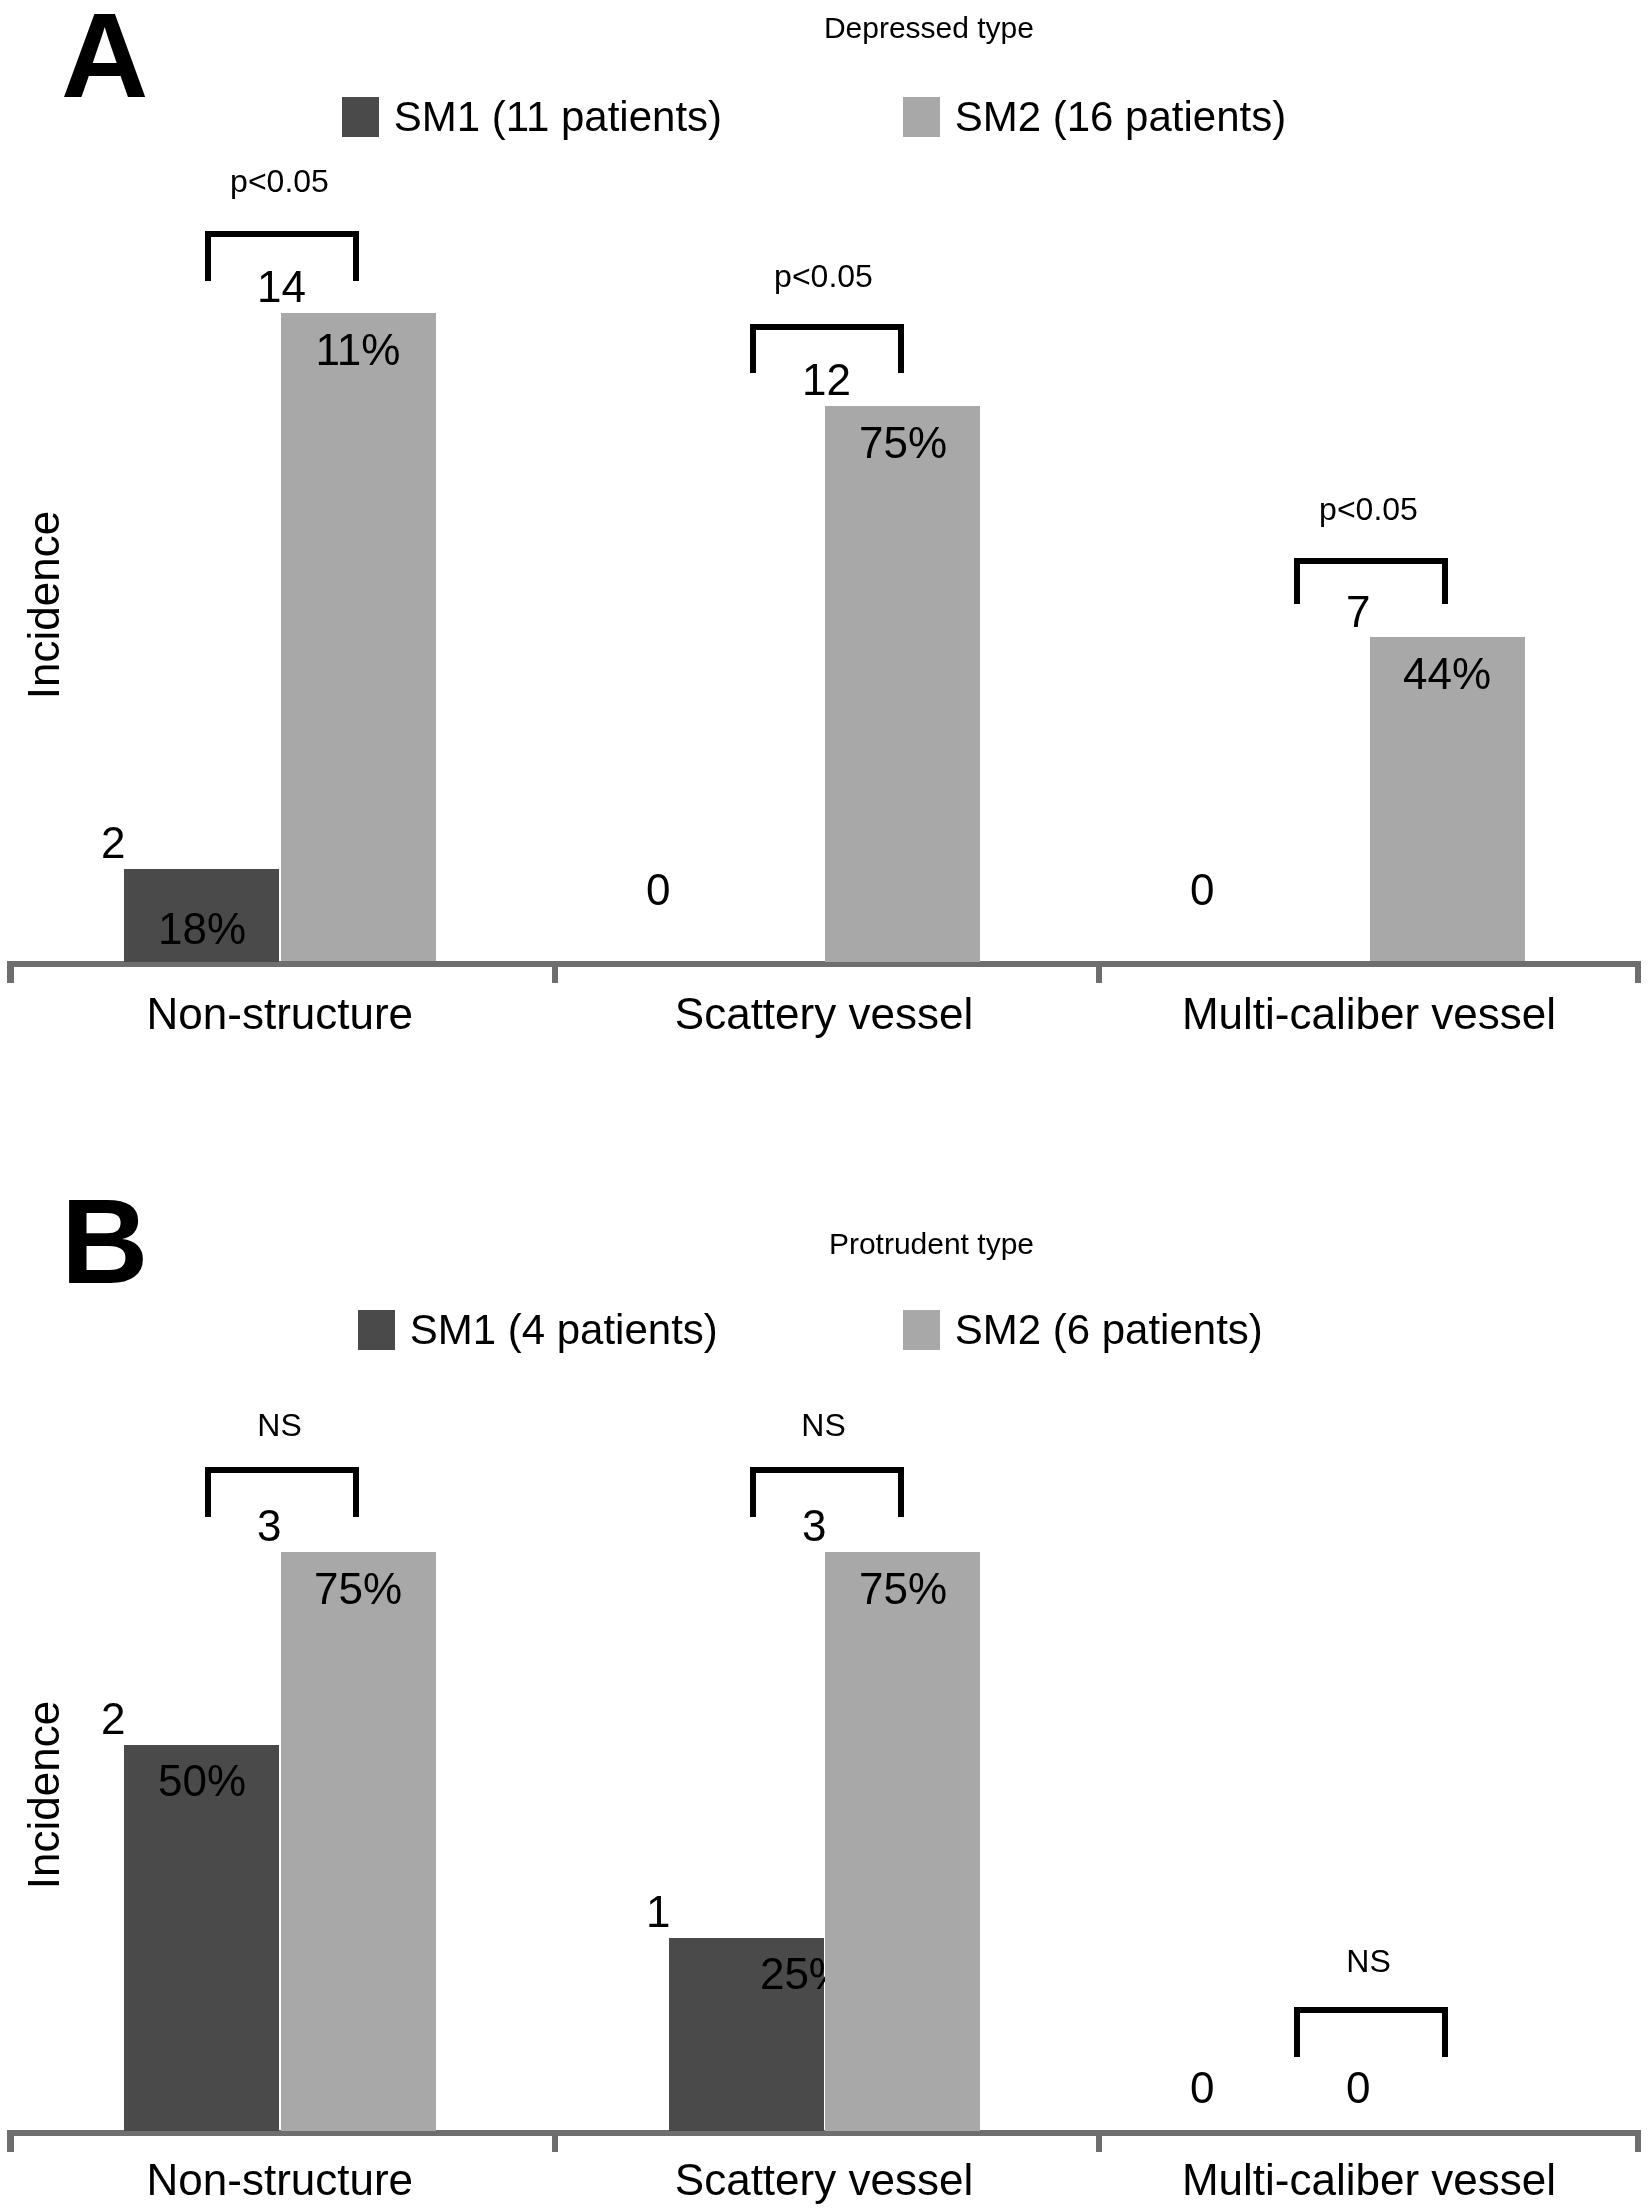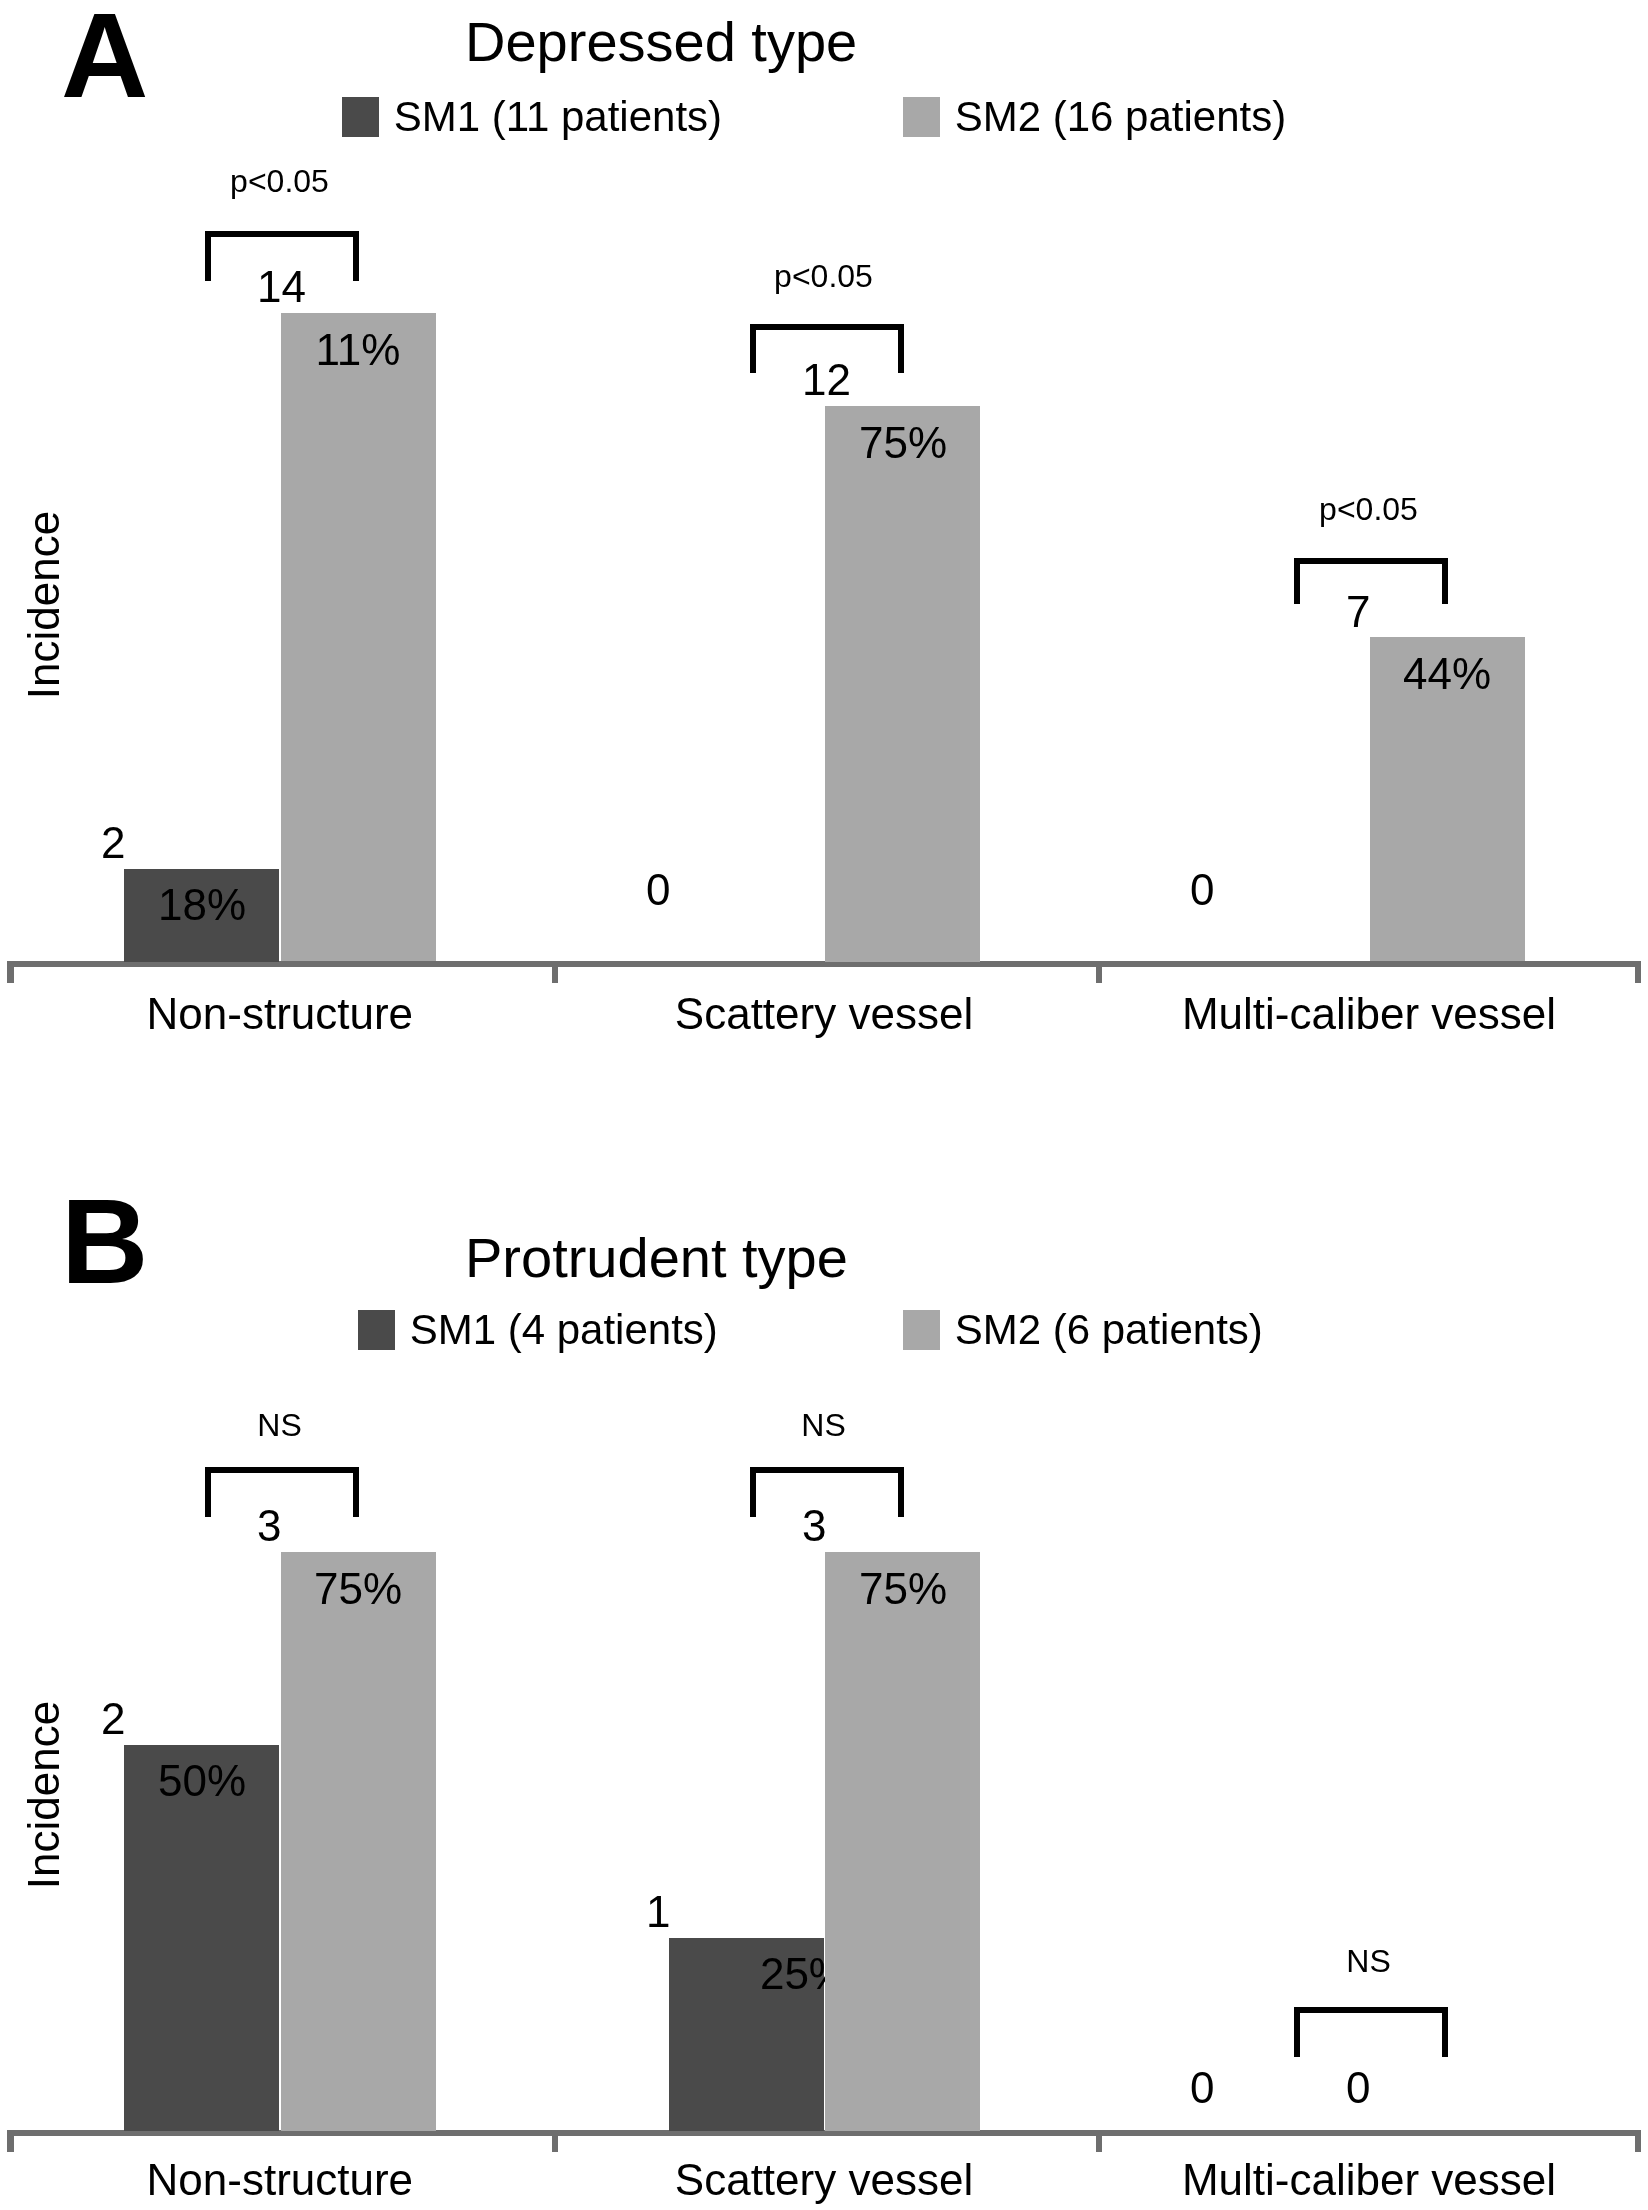--- a/index.html
+++ b/index.html
@@ -14,22 +14,22 @@
   }
   .abs { position: absolute; }
   .panel-letter {
     font-size: 121px;
     font-weight: bold;
     line-height: 1;
     letter-spacing: -1.8px;
   }
   .panel-title {
     width: 569px;
-    text-align: left;
-    font-size: 56px;
+    text-align: right;
+    font-size: 30px;
     line-height: 1.1;
   }
   .legend-item { display: flex; align-items: center; }
   .legend-swatch {
     width: 37px; height: 40px;
     margin-right: 14.7px;
     flex: 0 0 auto;
   }
   .legend-label { font-size: 42px; line-height: 40px; white-space: nowrap; }
   .ylabel {
@@ -105,21 +105,21 @@
         <div class="axis-line abs" style="left: 7.3px; top: 961px; width: 1634px;"></div>
         <div class="axis-tick abs" style="left: 7.3px; top: 961px;"></div>
         <div class="axis-tick abs" style="left: 552px; top: 961px;"></div>
         <div class="axis-tick abs" style="left: 1096px; top: 961px;"></div>
         <div class="axis-tick abs" style="left: 1635px; top: 961px;"></div>
         <div class="cat-label" style="left: -14.2px; top: 990px;">Non-structure</div>
         <div class="sig-label" style="left: 142px; top: 165px;">p&lt;0.05</div>
         <div class="sig-bracket" style="left: 205px; top: 231px; width: 142px; height: 44px;"></div>
         <div class="bar" style="left: 124px; top: 869px; width: 155px; height: 93px; background: rgb(74, 74, 74);"></div>
         <div class="count-label" style="left: 101px; top: 821px;">2</div>
-        <div class="pct-label" style="left: 101px; top: 883px;">18%</div>
+        <div class="pct-label" style="left: 101px; top: 907px;">18%</div>
         <div class="bar" style="left: 281px; top: 313px; width: 155px; height: 648px; background: rgb(168, 168, 168);"></div>
         <div class="count-label" style="left: 257px; top: 265px;">14</div>
         <div class="pct-label" style="left: 257px; top: 328px;">11%</div>
         <div class="cat-label" style="left: 530px; top: 990px;">Scattery vessel</div>
         <div class="sig-label" style="left: 686px; top: 260px;">p&lt;0.05</div>
         <div class="sig-bracket" style="left: 750px; top: 324px; width: 142px; height: 43px;"></div>
         <div class="zero-label" style="left: 646px; top: 868px;">0</div>
         <div class="bar" style="left: 825px; top: 406px; width: 155px; height: 556px; background: rgb(168, 168, 168);"></div>
         <div class="count-label" style="left: 802px; top: 358px;">12</div>
         <div class="pct-label" style="left: 802px; top: 421px;">75%</div>

